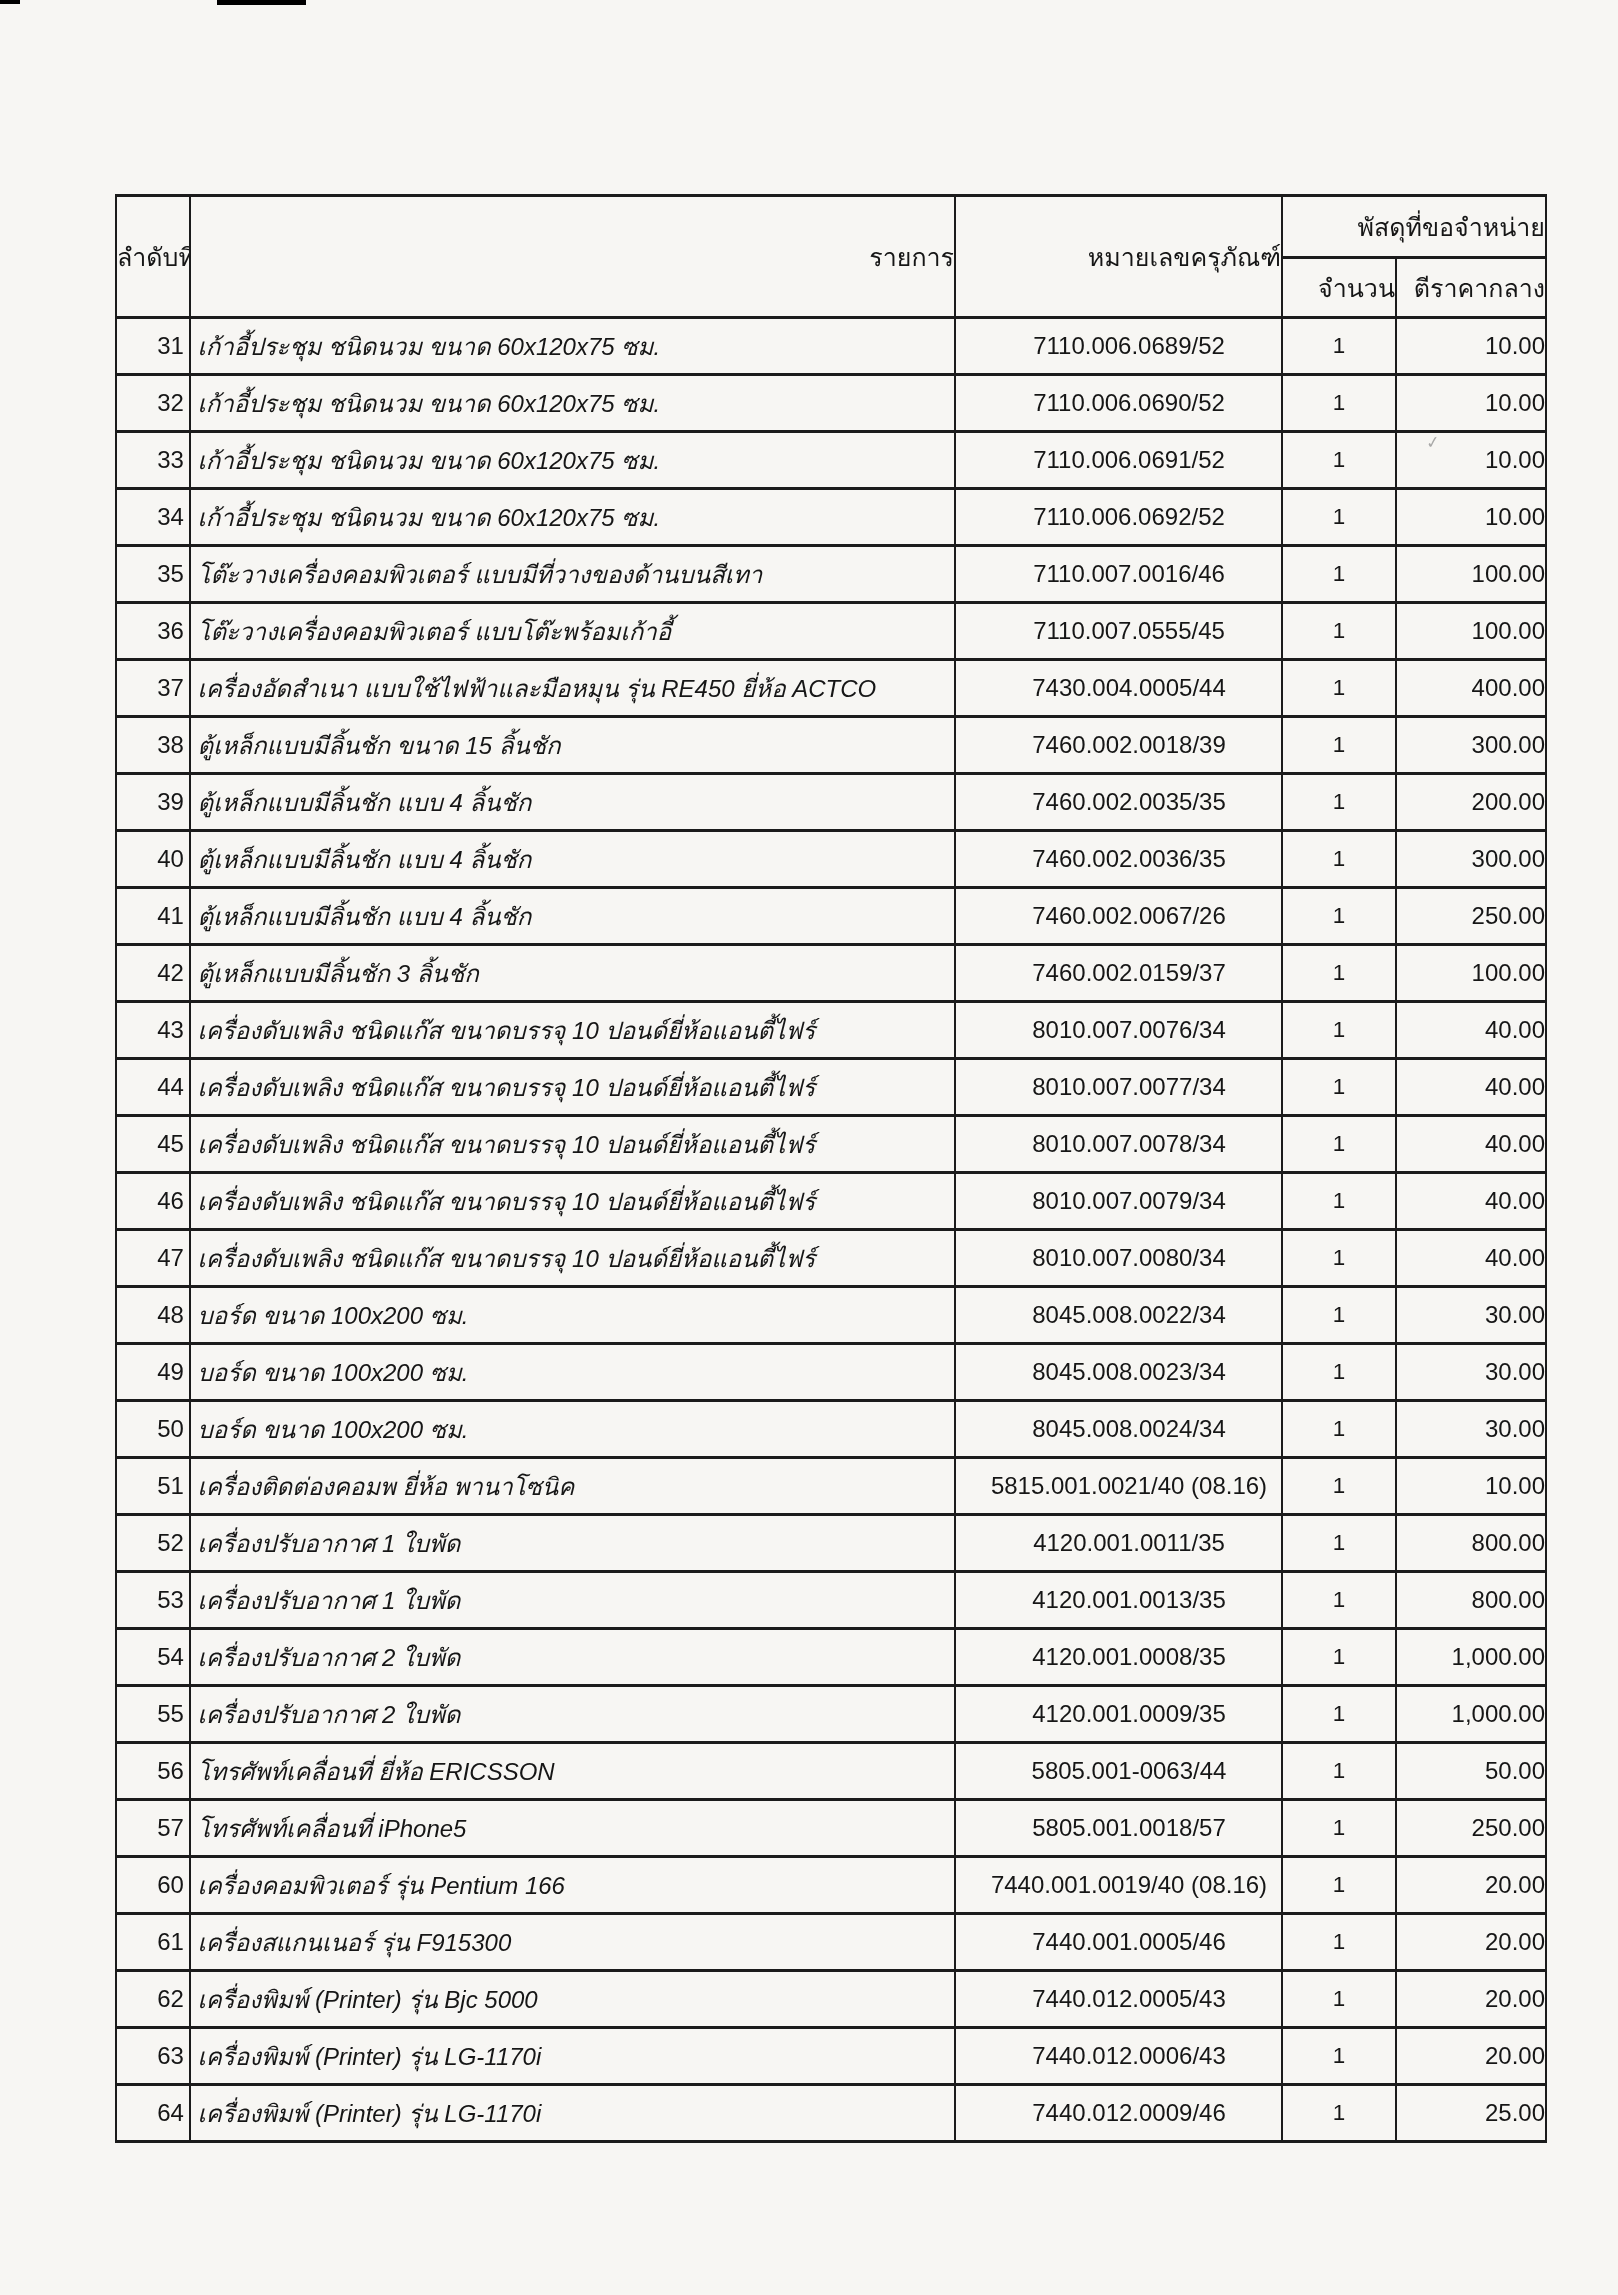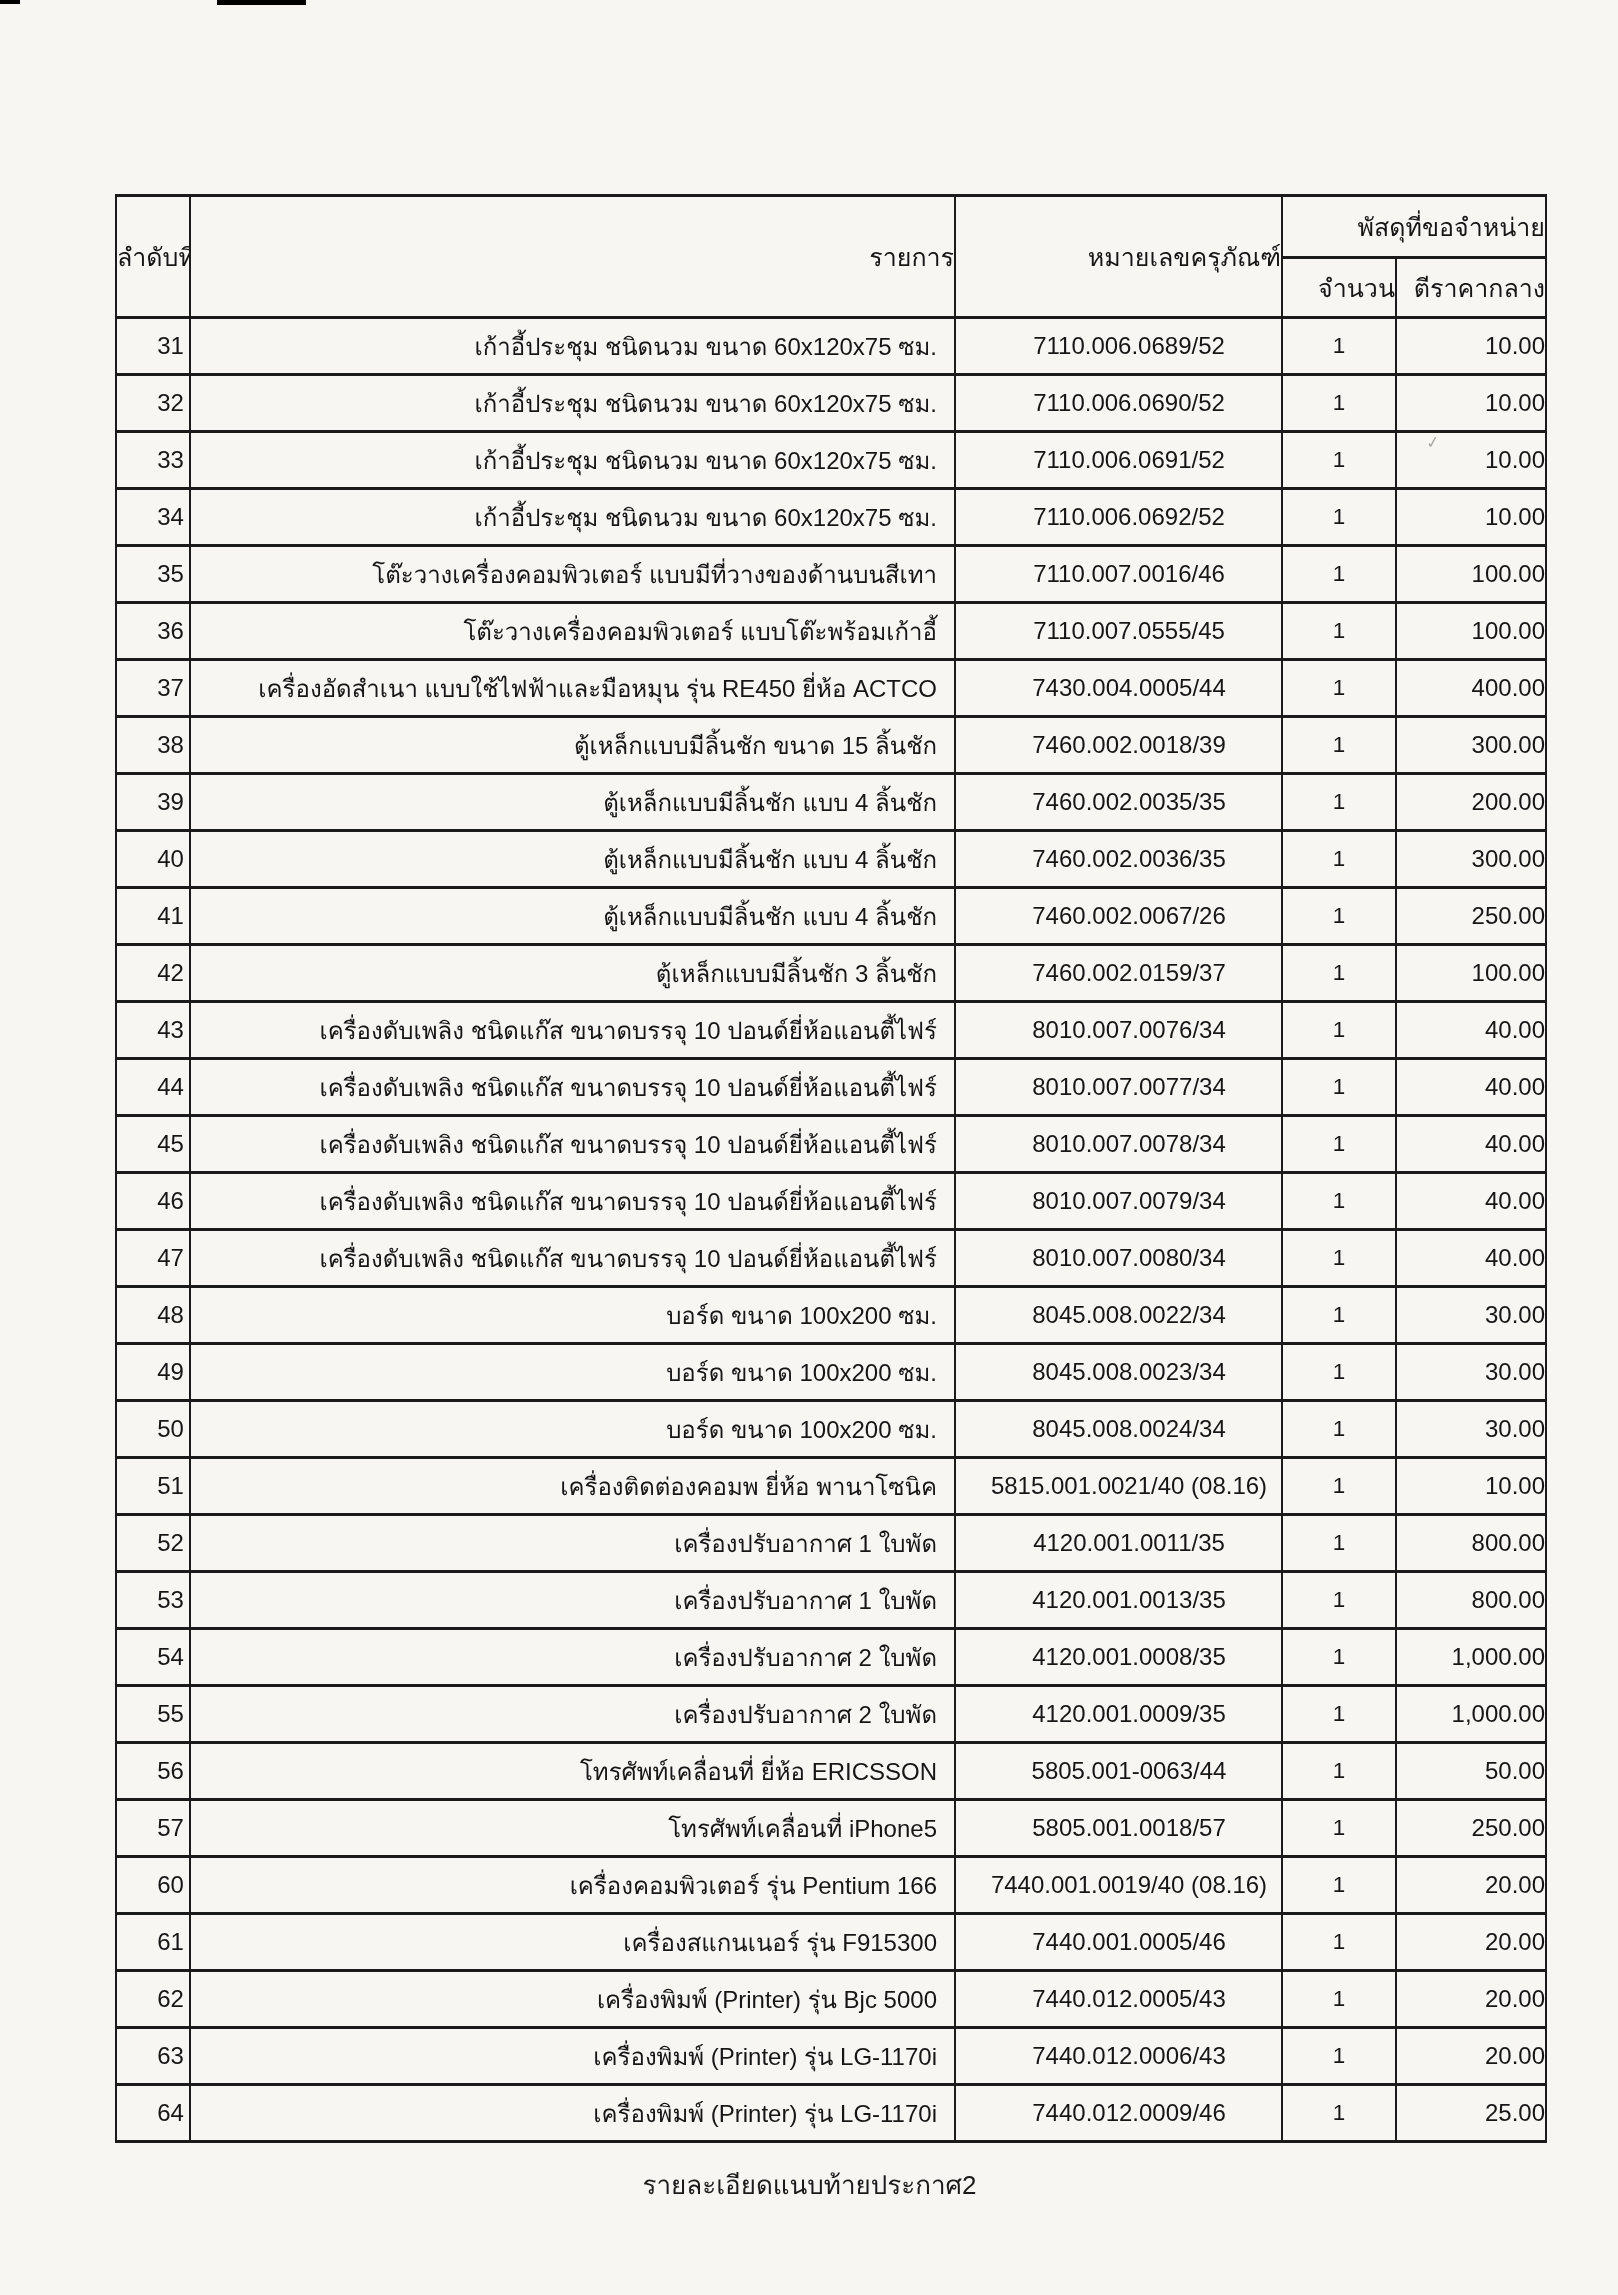--- a/index.html
+++ b/index.html
@@ -37,21 +37,21 @@
     font-size:25px;
     text-align:right;
     vertical-align:middle;
   }
   .asset-table thead tr.h1 th { height:59px; }
   .asset-table thead tr.h2 th { height:57px; }
   .asset-table tbody tr { height:57px; }
   .asset-table td { font-size:24px; vertical-align:middle; }
 
   td.c-no    { text-align:center;padding-left:35px; }
-  td.c-item  { text-align:right; padding-left:6.6px; padding-right:17px; }
+  td.c-item  { text-align:left; padding-left:6.6px; padding-right:17px;font-style:italic; }
   td.c-asset { text-align:center; padding-left:21px;margin-left:12px; }
   td.c-qty   { text-align:center; font-size:22.4px; }
   td.c-price { text-align:right; }
 
   .artifact {
     position:absolute; left:1426px; top:432px;
     font-size:17px; color:#8f8f8f; opacity:.75;
     transform:rotate(-8deg);
   }
   .footer {
@@ -308,15 +308,14 @@
           <td class="c-no">64</td>
           <td class="c-item">เครื่องพิมพ์ (Printer) รุ่น LG-1170i</td>
           <td class="c-asset">7440.012.0009/46</td>
           <td class="c-qty">1</td>
           <td class="c-price">25.00</td>
         </tr>
       </tbody>
   </table>
 
   <div class="artifact">✓</div>
-  <div class="footer">รายละเอียดแนบท้ายประกาศ2</div>
 </div>
 
 
 </body></html>

